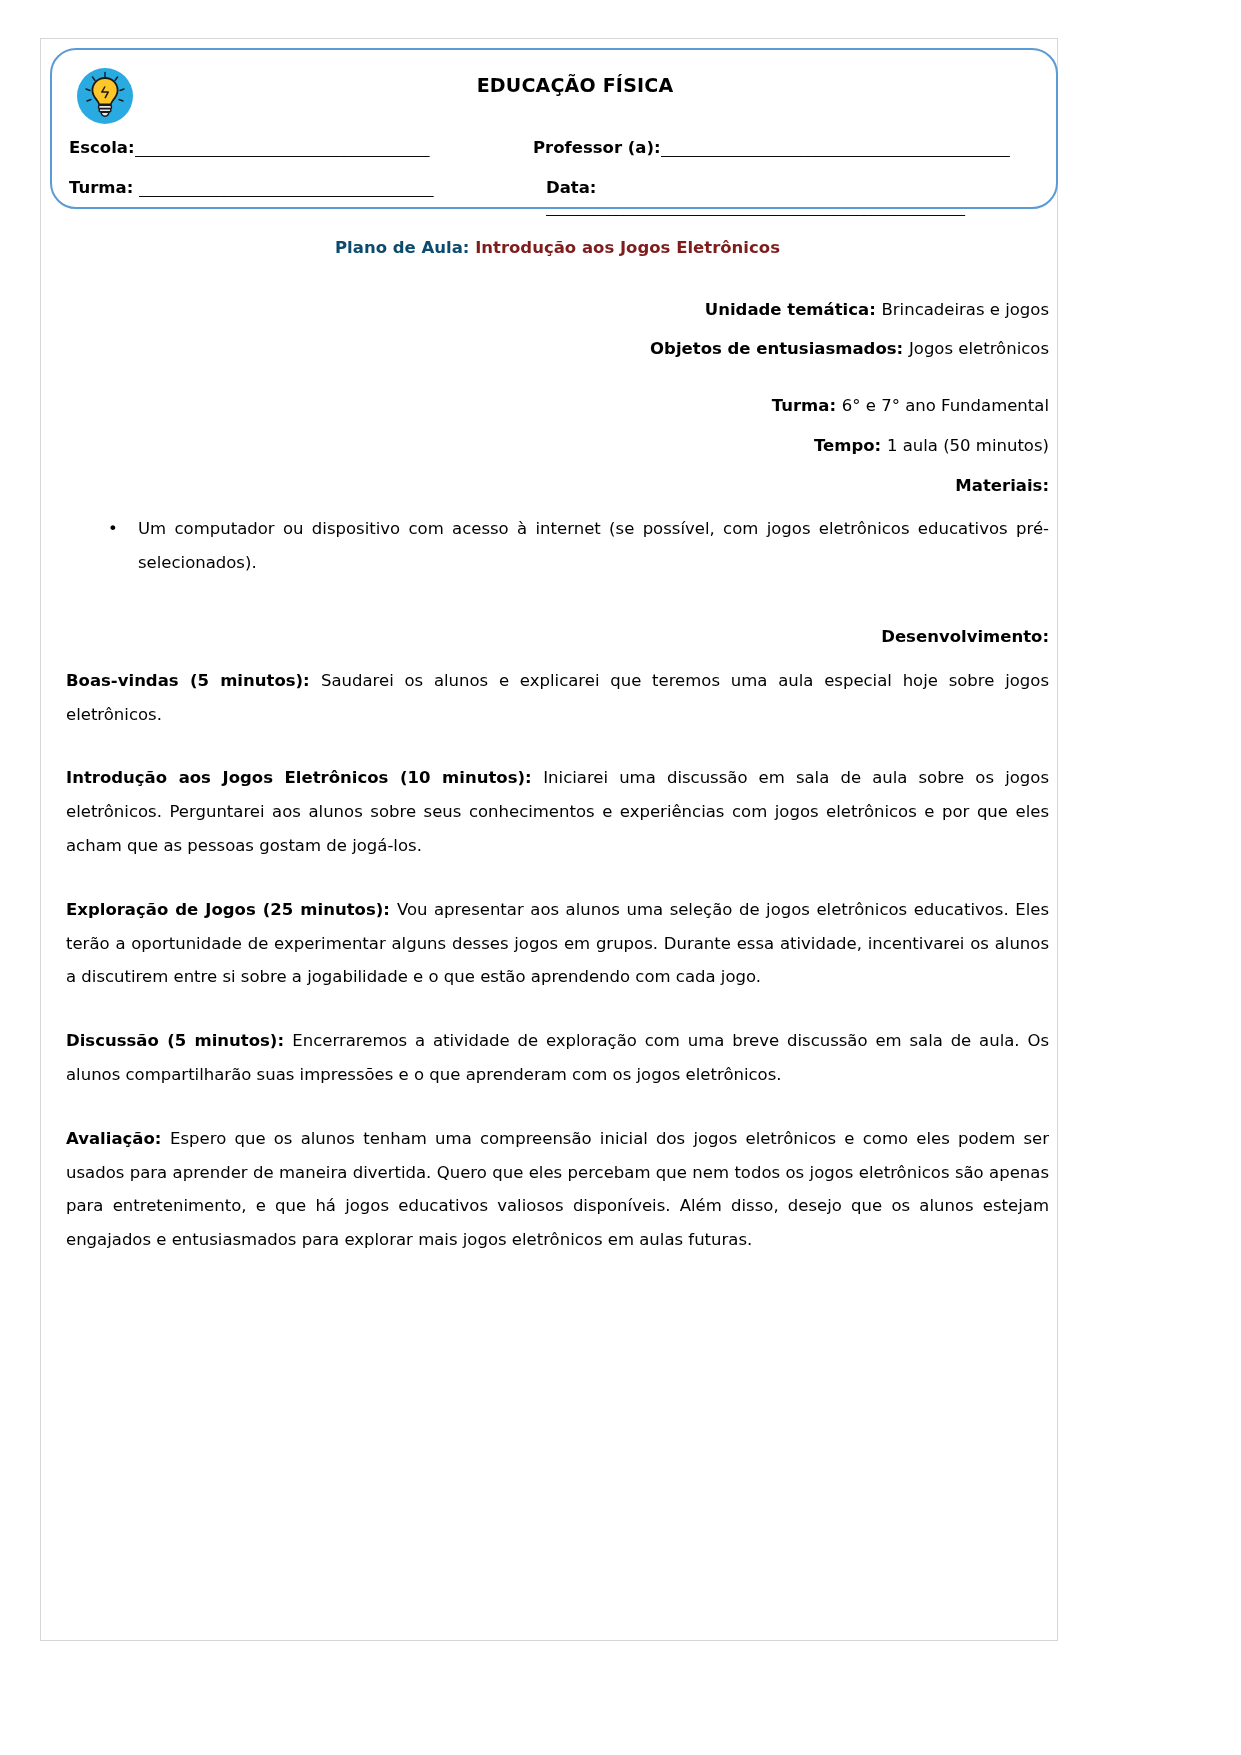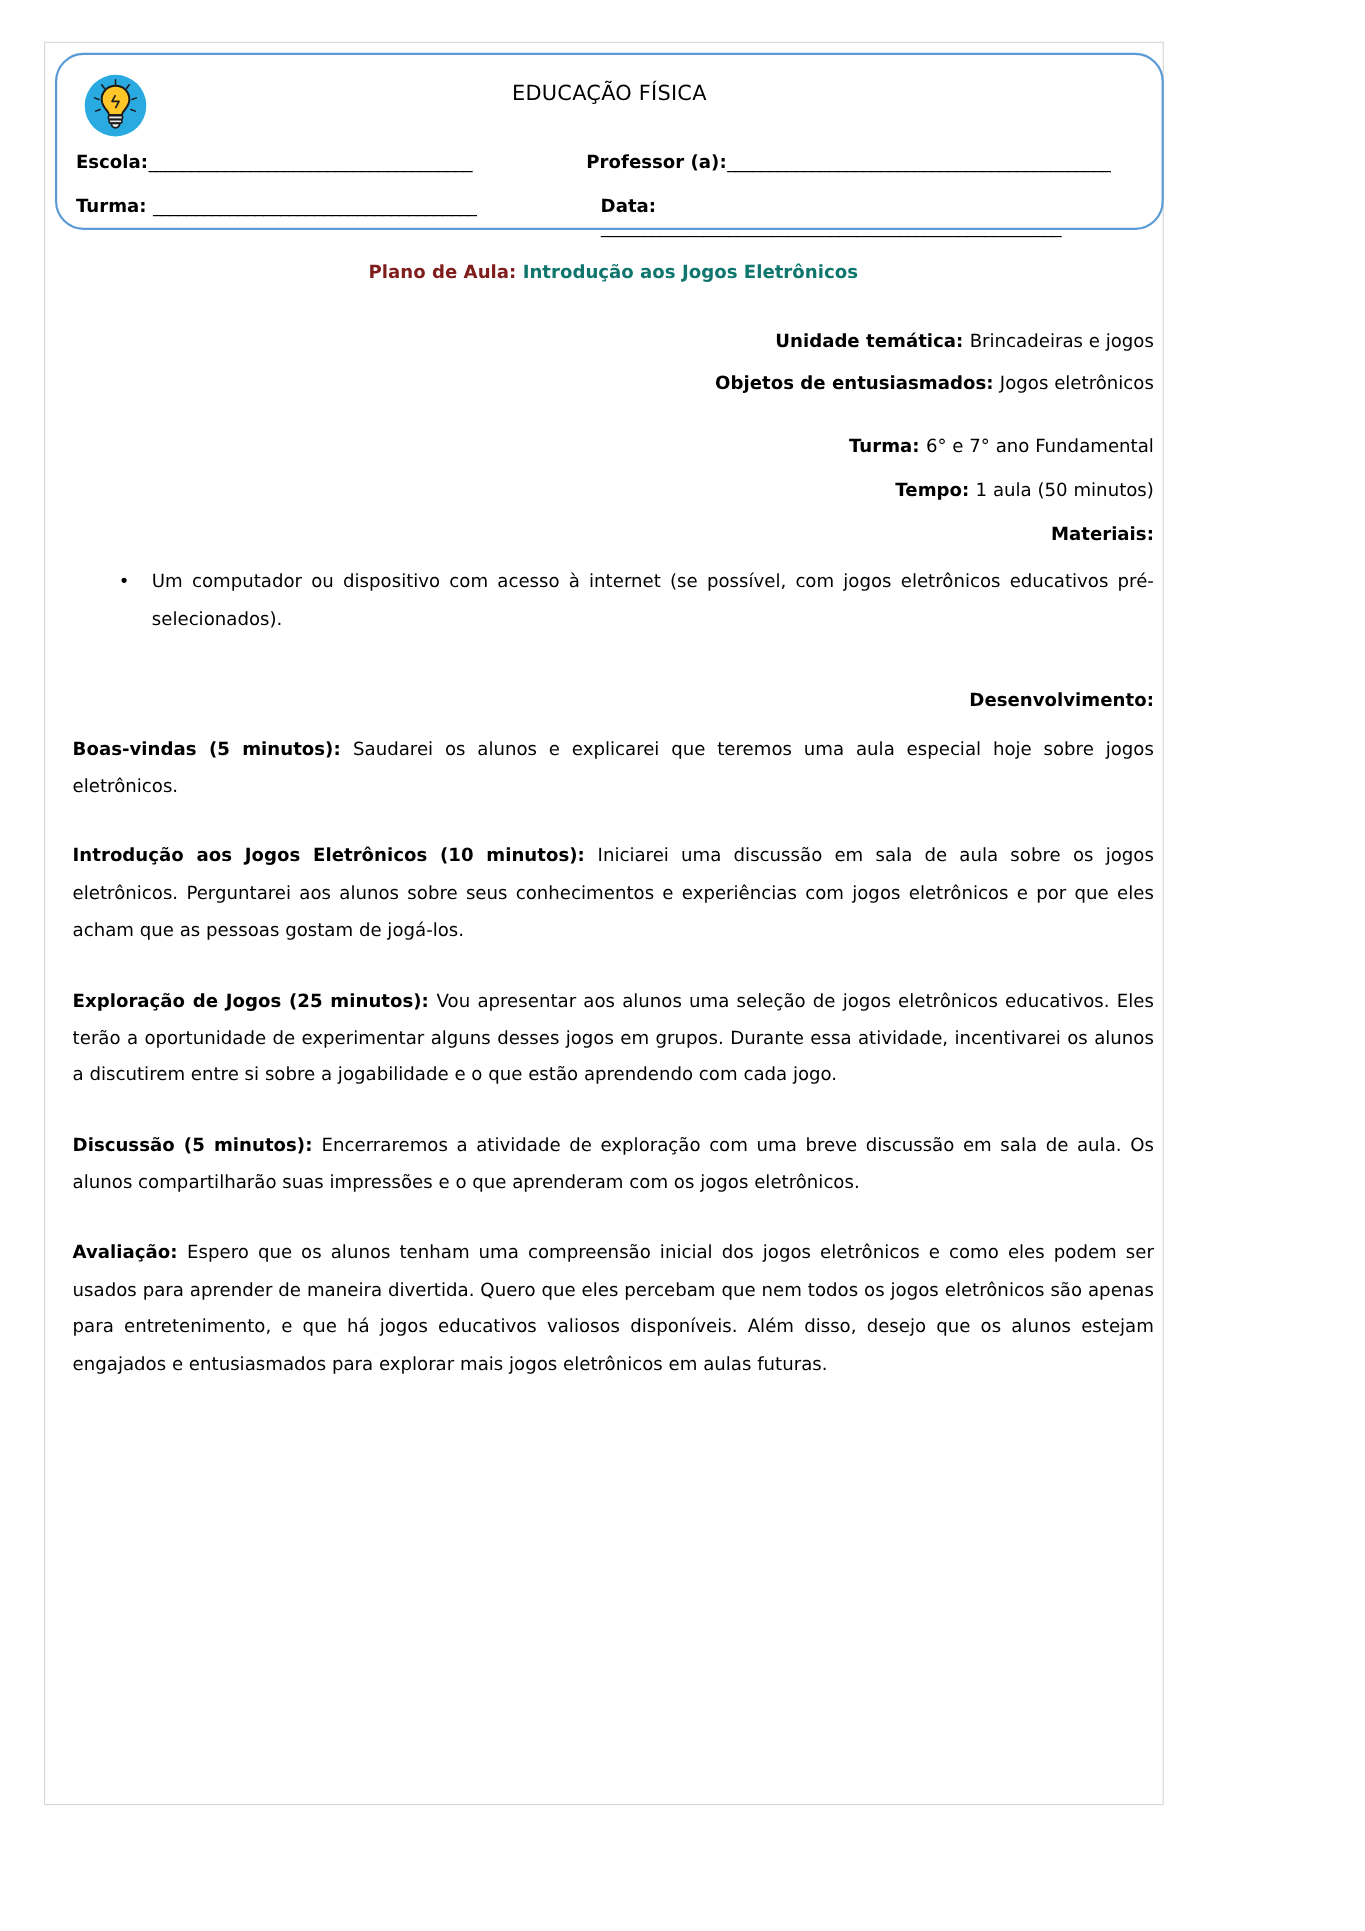--- a/index.html
+++ b/index.html
@@ -46,22 +46,23 @@
     background: #ffffff;
   }
 
   #header-title {
     position: absolute;
     left: 0;
     top: 24px;
     width: 100%;
     text-align: center;
     font-size: 19px;
-    font-weight: normal;
+    font-weight: bold;
     letter-spacing: 0.2px;
+    padding-left: 21px;
   }
 
   
   #logo-badge {
     position: absolute;
     left: 22px;
     top: 15px;
     width: 62px;
     height: 62px;
   }
@@ -111,22 +112,22 @@
     width: 983px;
   }
 
   #plan-title-line {
     text-align: center;
     font-size: 16.5px;
     font-weight: bold;
     margin: 0 0 36px 0;
     line-height: 1.5;
   }
-  #plan-title-line .plan-label { color: #7f1d1d; }
-  #plan-title-line .plan-value { color: #0f766e; }
+  #plan-title-line .plan-label { color: #0c4a6e; }
+  #plan-title-line .plan-value { color: #7f1d1d; }
 
   p.body-line {
     margin: 0 0 13px 0;
     font-size: 16.5px;
     line-height: 1.62;
     text-align: right;
   }
   p.body-para {
     margin: 0 0 13px 0;
     font-size: 16.5px;

